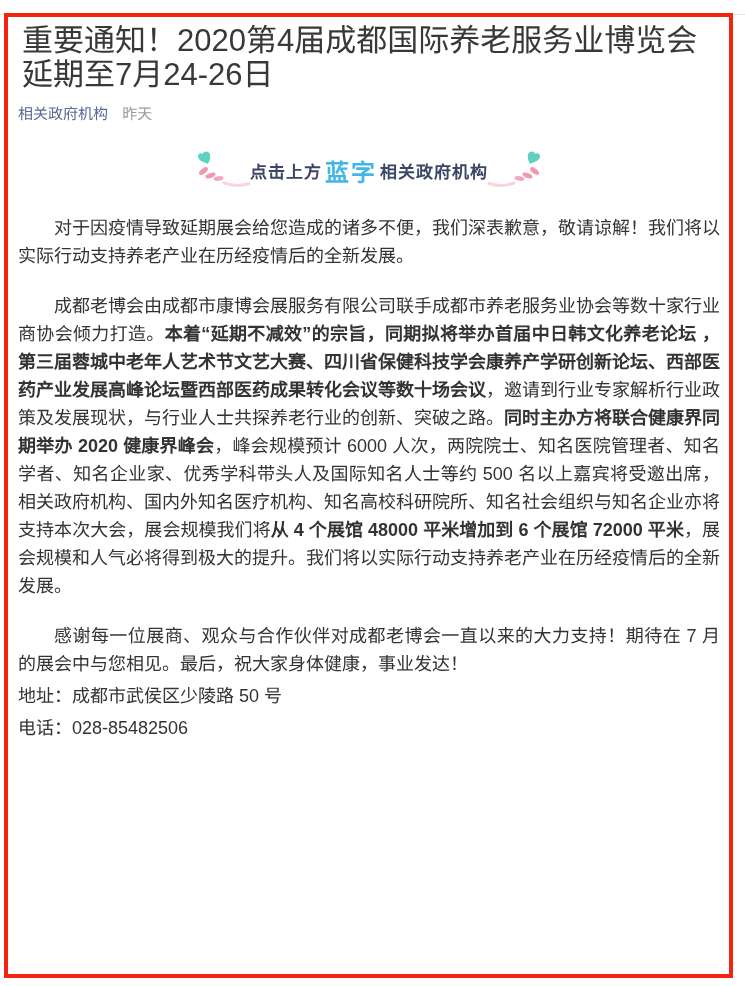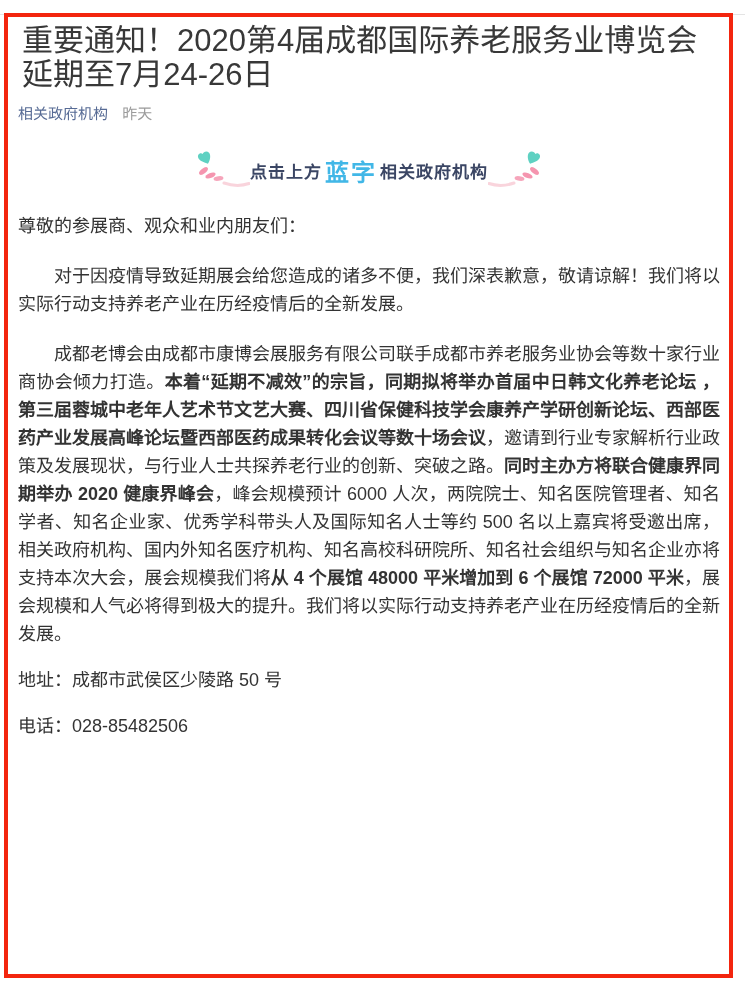--- a/index.html
+++ b/index.html
@@ -63,21 +63,21 @@
     font-size:24px;font-weight:700;color:var(--banner_blue);
     letter-spacing:2px;margin:0 3px;
   }
   .body-text p{
     margin:22px 0 0 0;
     font-size:18px;line-height:28px;
     text-align:justify;
     word-break:break-all;
   }
   .body-text p.indent{text-indent:2em;}
-  .body-text p.no-gap{margin-top:18px;}
+  .body-text p.no-gap{margin-top:4px;}
   .body-text p.greeting{margin-top:20px;}
   .run-normal{font-weight:400;color:var(--body_text);}
   .run-bold{font-weight:700;color:var(--body_text);}
   .run-redbold{font-weight:700;color:var(--highlight_red);}
 </style>
 </head>
 <body>
 
 <div class="top-hairline"></div>
 <div class="red-frame"></div>
@@ -105,21 +105,21 @@
     <svg class="deco deco-right" width="54" height="40" viewBox="0 0 54 40">
       <path fill="var(--deco_teal)" transform="rotate(-18 9 8)" d="M14.5 4.2 C13.2 1.6 9.6 1.2 8.0 3.5 C7.2 2.0 4.8 1.7 3.5 3.1 C1.8 4.9 2.8 7.8 4.9 10.2 C6.5 12.0 8.7 13.7 10.0 14.3 C13.1 12.3 15.8 6.8 14.5 4.2 Z"></path>
       <ellipse cx="7.5" cy="21" rx="5.2" ry="2.5" fill="var(--deco_pink)" transform="rotate(-38 7.5 21)"></ellipse>
       <ellipse cx="14.5" cy="25.5" rx="5.4" ry="2.5" fill="var(--deco_pink)" transform="rotate(-22 14.5 25.5)"></ellipse>
       <ellipse cx="22.5" cy="28.5" rx="5" ry="2.3" fill="var(--deco_pink)" opacity="0.85" transform="rotate(-8 22.5 28.5)"></ellipse>
       <path d="M28 33 Q 41 37.5 53 33.5" stroke="var(--deco_pink_light)" stroke-width="3" fill="none" stroke-linecap="round" opacity="0.85"></path>
     </svg>
   </div>
 
   <div class="body-text">
-    <p class="greeting"><span class="run-normal">尊敬的参展商、观众和业内朋友们：</span></p>
     <p class="indent"><span class="run-normal">对于因疫情导致延期展会给您造成的诸多不便，我们深表歉意，敬请谅解！我们将以实际行动支持养老产业在历经疫情后的全新发展。</span></p>
     <p class="indent"><span class="run-normal">成都老博会由成都市康博会展服务有限公司联手成都市养老服务业协会等数十家行业商协会倾力打造。</span><span class="run-bold">本着“延期不减效”的宗旨，同期拟将举办首届中日韩文化养老论坛 ，第三届蓉城中老年人艺术节文艺大赛、四川省保健科技学会康养产学研创新论坛、西部医药产业发展高峰论坛暨西部医药成果转化会议等数十场会议</span><span class="run-normal">，邀请到行业专家解析行业政策及发展现状，与行业人士共探养老行业的创新、突破之路。</span><span class="run-bold">同时主办方将联合健康界同期举办 2020 健康界峰会</span><span class="run-normal">，峰会规模预计 6000 人次，两院院士、知名医院管理者、知名学者、知名企业家、优秀学科带头人及国际知名人士等约 500 名以上嘉宾将受邀出席，相关政府机构、国内外知名医疗机构、知名高校科研院所、知名社会组织与知名企业亦将支持本次大会，展会规模我们将</span><span class="run-bold">从 4 个展馆 48000 平米增加到 6 个展馆 72000 平米</span><span class="run-normal">，展会规模和人气必将得到极大的提升。我们将以实际行动支持养老产业在历经疫情后的全新发展。</span></p>
+    <p class="indent"><span class="run-normal">感谢每一位展商、观众与合作伙伴对成都老博会一直以来的大力支持！期待在 7 月的展会中与您相见。最后，祝大家身体健康，事业发达！</span></p>
     <p class="no-gap"><span class="run-normal">地址：成都市武侯区少陵路 50 号</span></p>
     <p class="no-gap"><span class="run-normal">电话：028-85482506</span></p>
 
   </div>
 
 </div>
 
 </body></html>

